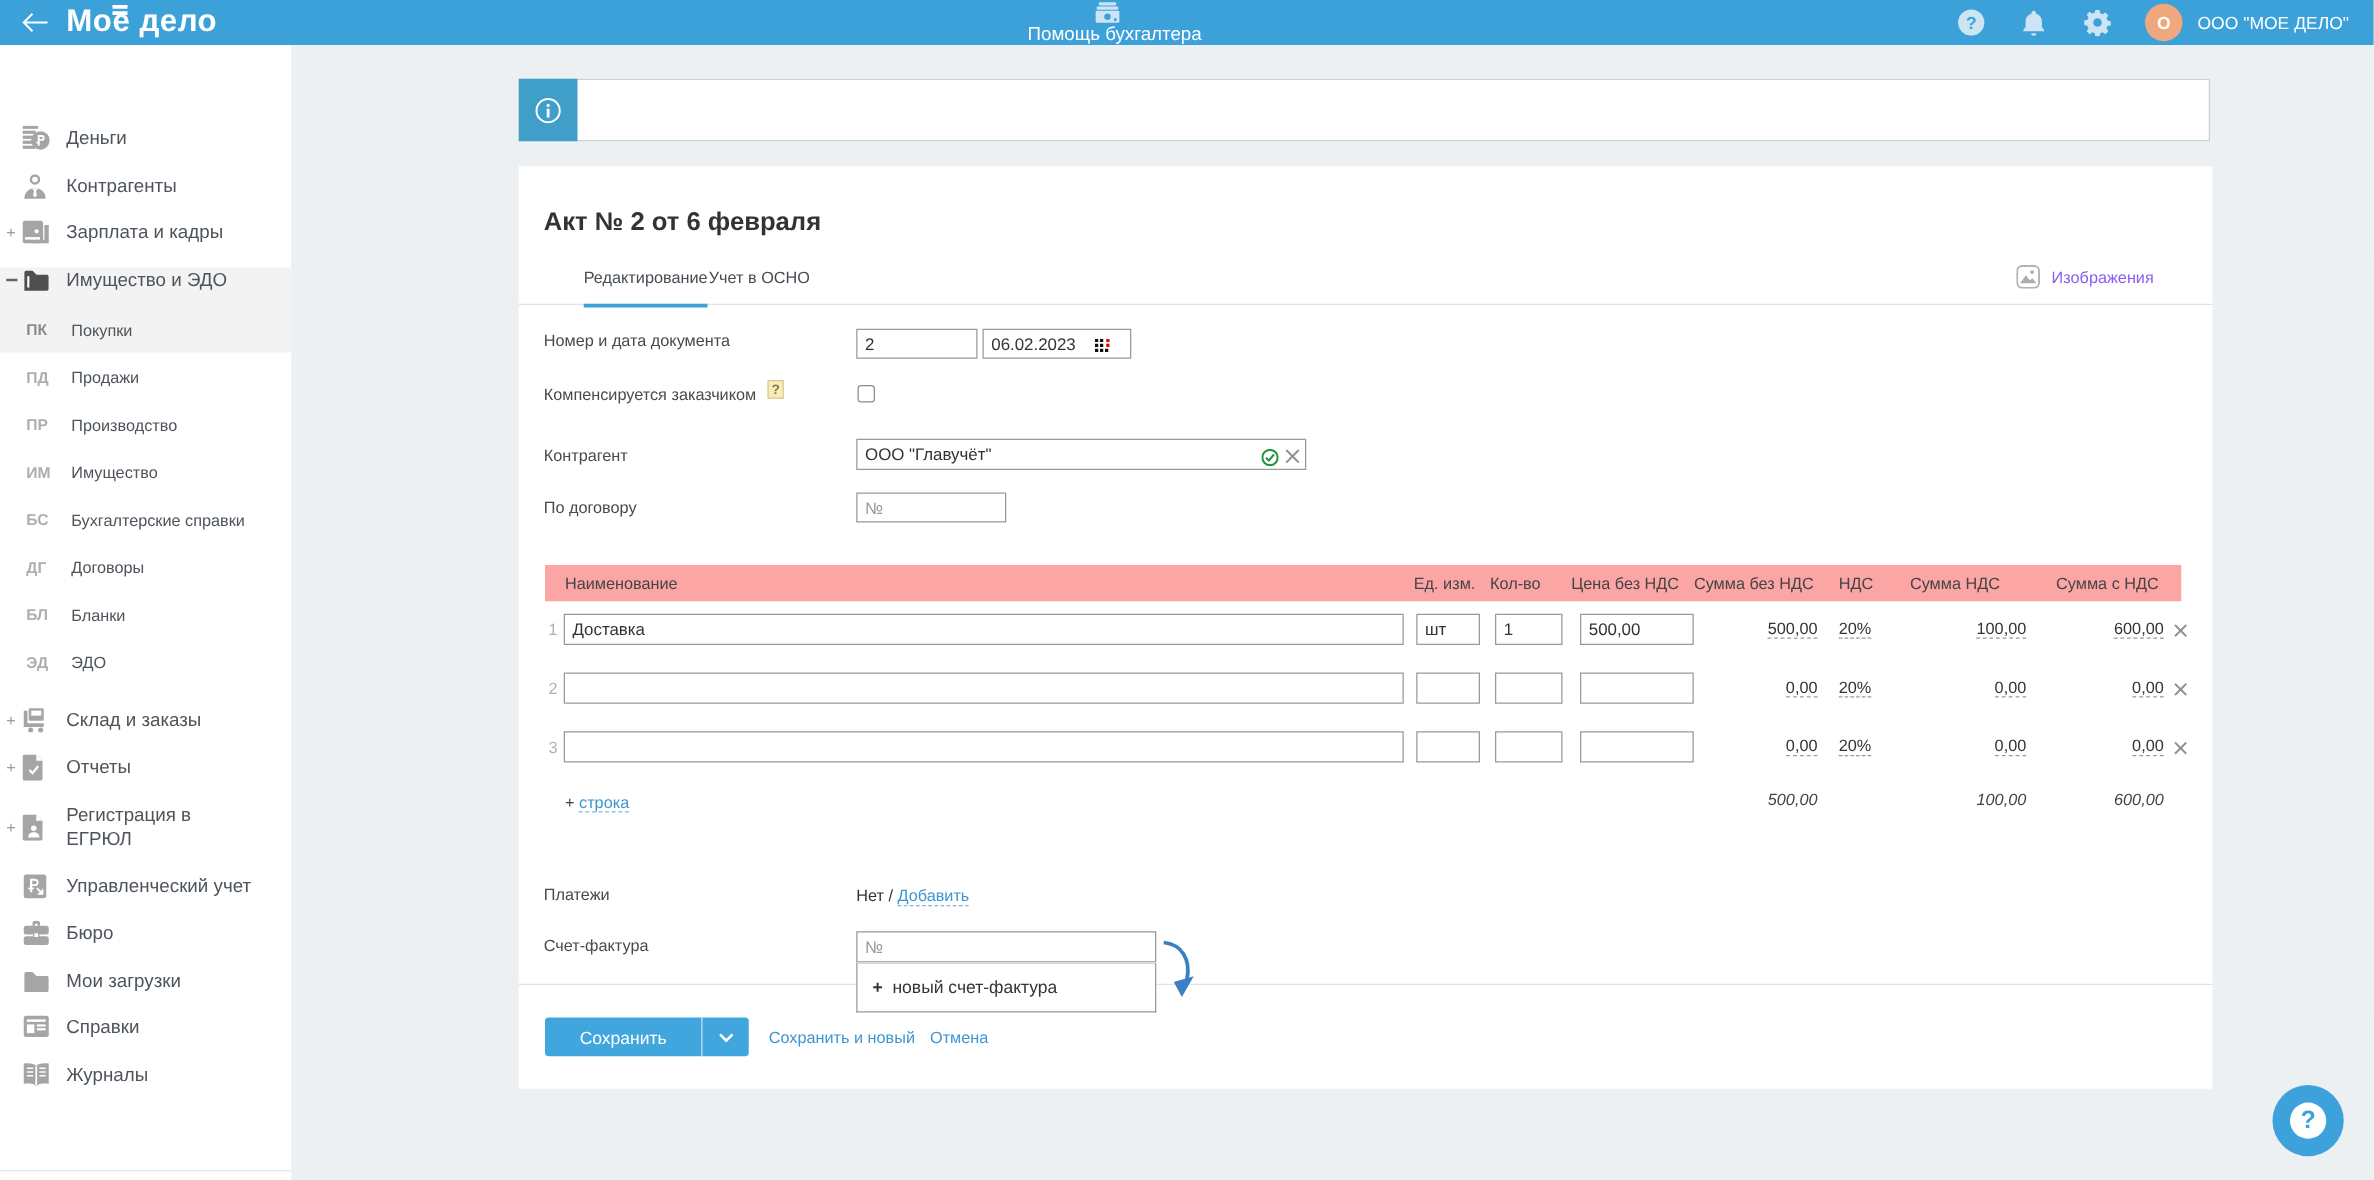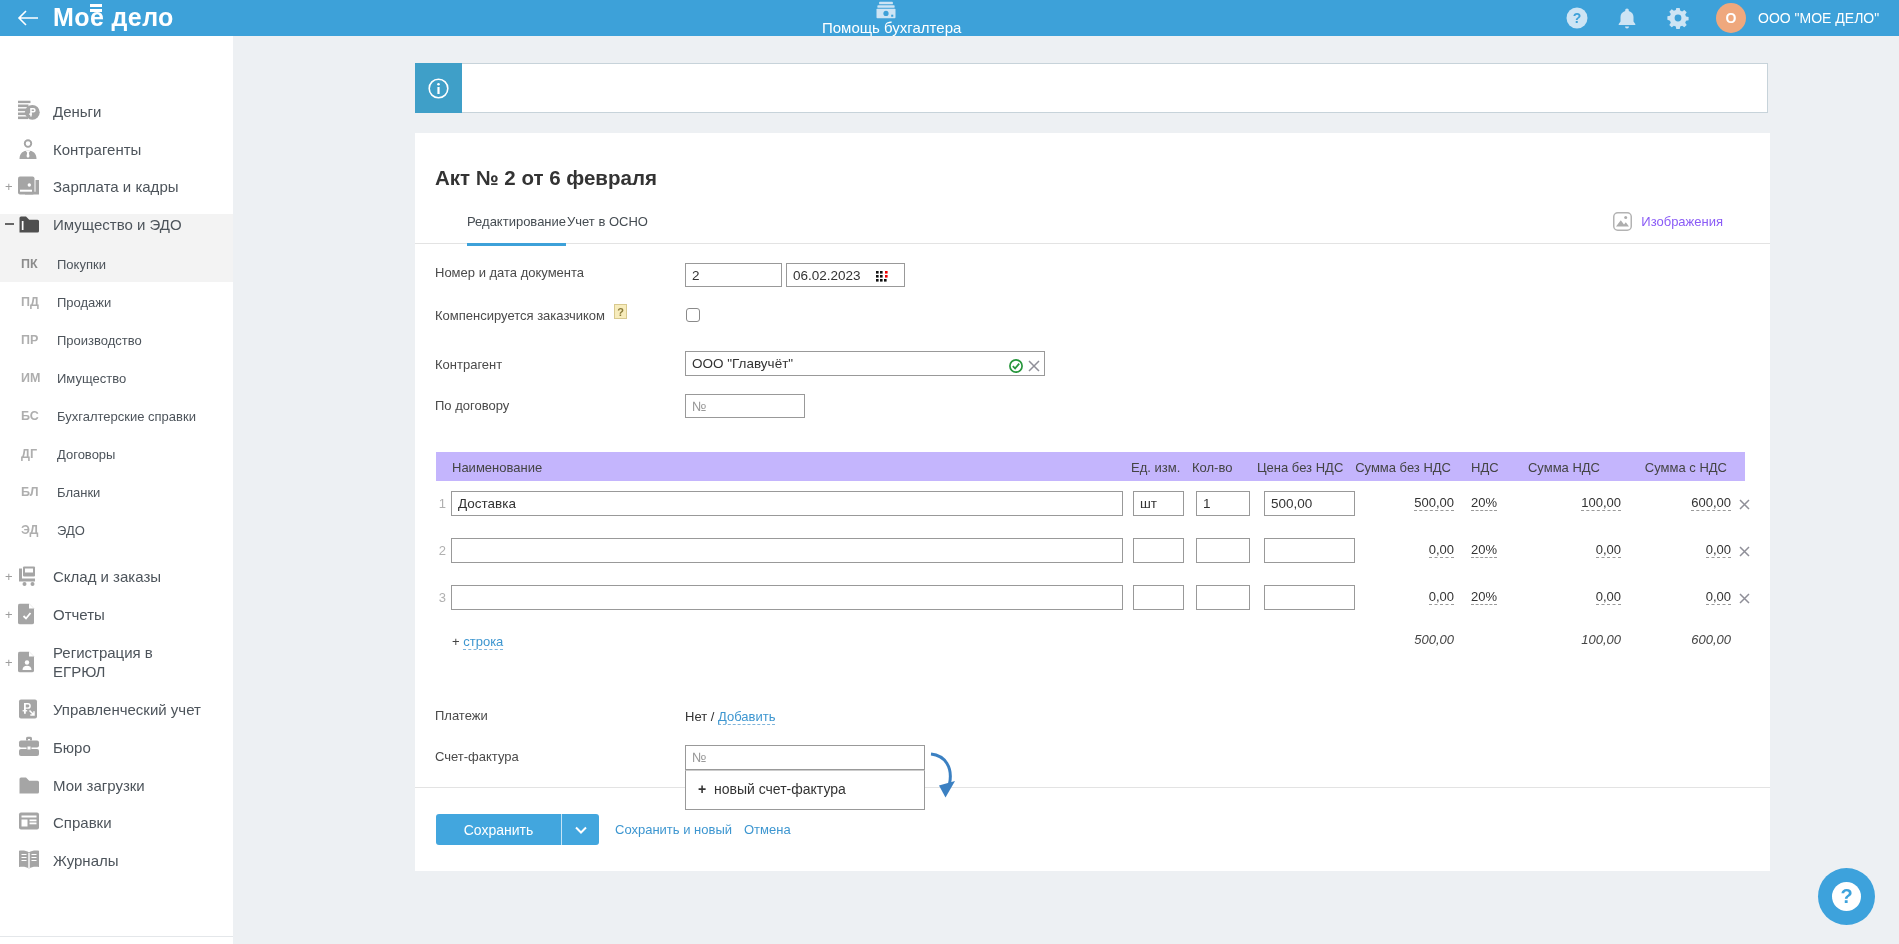--- a/index.html
+++ b/index.html
@@ -49,21 +49,21 @@
   .tab2 { left:152px; }
   .imglink { position:absolute; right:47px; top:81px; font-size:13px; color:#8b5cf6; }
   .imgico { position:absolute; right:138px; top:79px; }
 
   
   .lbl { position:absolute; left:20px; font-size:13px; color:#4a4a4a; }
   .inp { position:absolute; background:#fff; border:1px solid #999; font-size:13.5px; color:#333; padding:0 6px; display:flex; align-items:center; }
   .ph { color:#999; }
 
   
-  .thead { position:absolute; left:21px; top:319px; width:1309px; height:29px; background:#c4b5fd; font-size:13px; color:#444; }
+  .thead { position:absolute; left:21px; top:319px; width:1309px; height:29px; background:#fca5a5; font-size:13px; color:#444; }
   .th { position:absolute; top:50%; transform:translateY(-50%); white-space:nowrap; }
   .rownum { position:absolute; width:20px; text-align:right; font-size:13px; color:#b0b0b0; }
   .dval { position:absolute; font-size:13px; color:#333; text-align:right; }
   .dval span { border-bottom:1px dashed #9a9a9a; padding-bottom:0px; line-height:14px; display:inline-block; }
   .xdel { position:absolute; font-size:14px; color:#8b8b95; }
   .totals { position:absolute; font-size:13px; font-style:italic; color:#444; text-align:right; }
 
   .btn { position:absolute; left:21px; top:681px; width:163px; height:31px; background:#42a6de; border-radius:3px; color:#fff; }
   .btn .cap { position:absolute; left:0; top:0; width:125px; height:31px; display:flex; align-items:center; justify-content:center; font-size:14px; }
   .btn .sep { position:absolute; left:125px; top:0; width:1px; height:31px; background:#fff; opacity:.7; }

